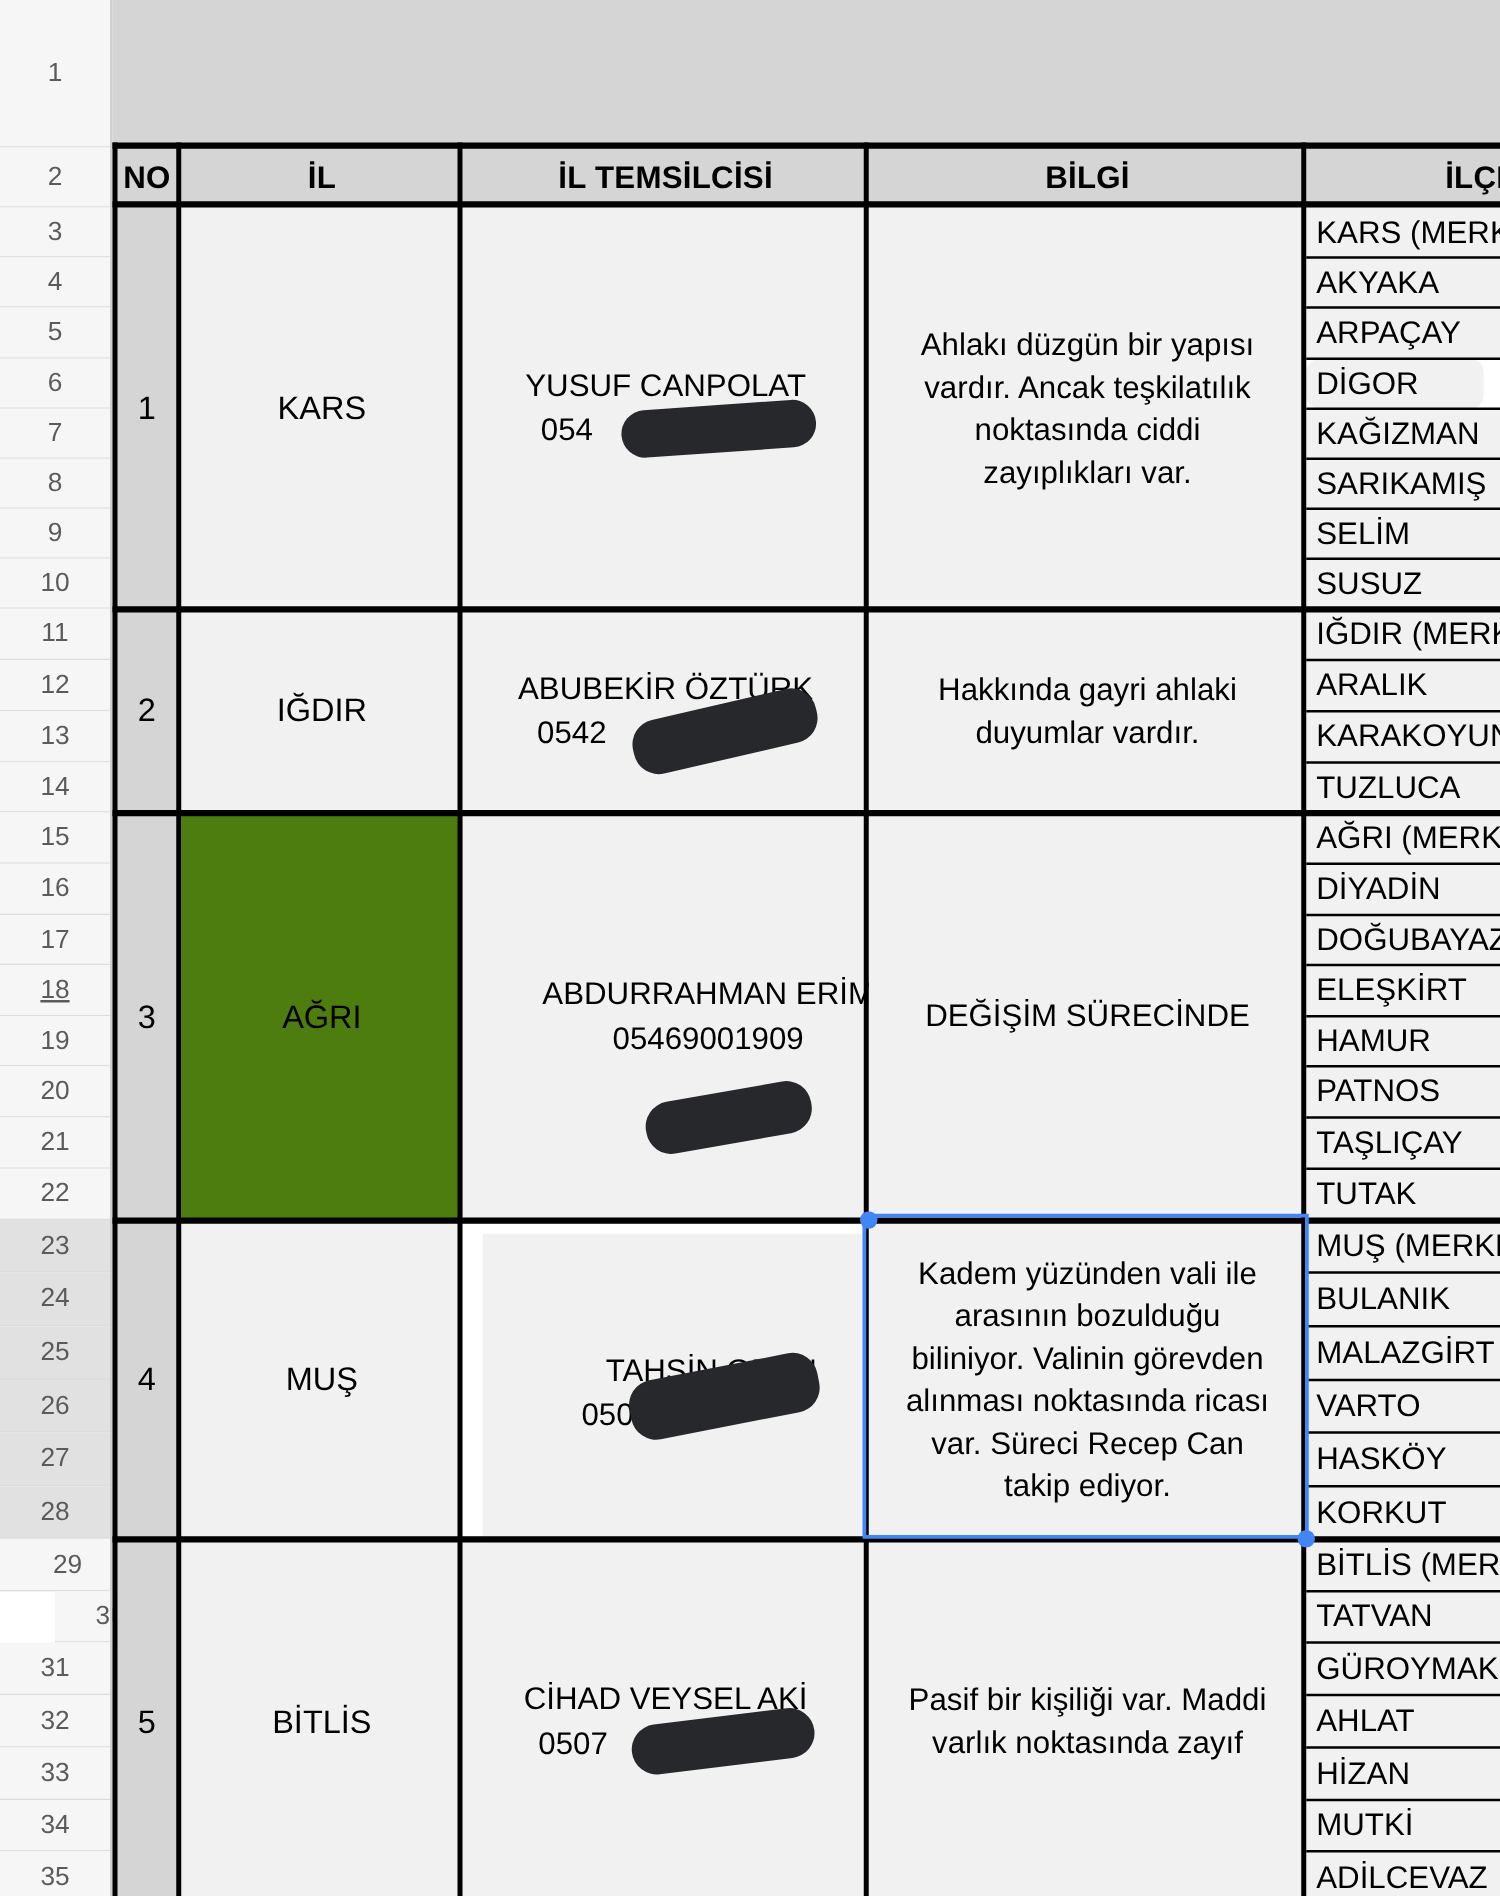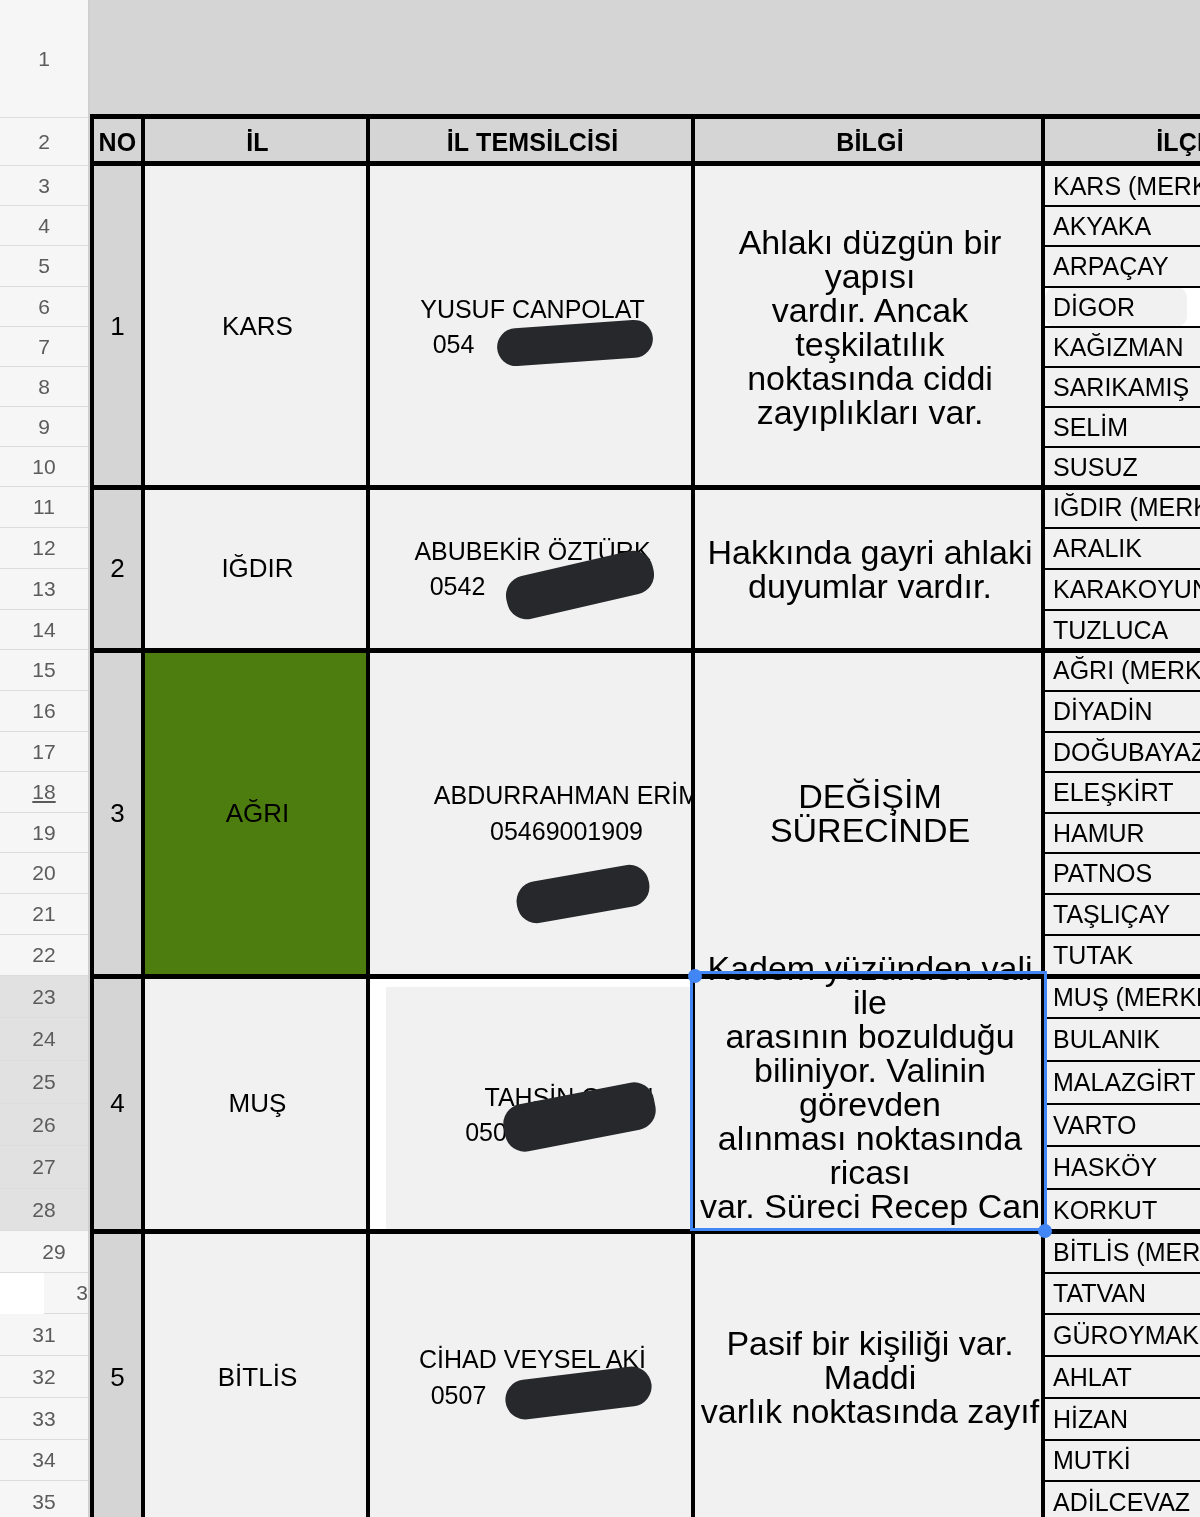--- a/index.html
+++ b/index.html
@@ -17,21 +17,21 @@
   .strip-cell{position:absolute;background:#f6f6f6;color:#5b5b5b;font-size:21px;
         display:flex;align-items:center;justify-content:center;
         border-bottom:1px solid #dcdcdc;box-sizing:border-box;}
   .strip-cell.hl{background:#e1e1e1;}
   .line{position:absolute;background:#000;}
   .gline{position:absolute;background:#cfcfcf;}
   .district{position:absolute;display:flex;align-items:center;padding-left:8px;
         font-size:25px;background:#f1f1f1;box-sizing:border-box;white-space:nowrap;}
   .bilgi-wrap{position:absolute;display:flex;align-items:center;justify-content:center;
         background:#f1f1f1;box-sizing:border-box;}
-  .bilgi-text{white-space:pre-line;font-size:34px;line-height:34px;text-align:center;}
+  .bilgi-text{white-space:pre-line;font-size:25px;line-height:34px;text-align:center;}
   .rep-wrap{position:absolute;display:flex;flex-direction:column;align-items:center;
         justify-content:center;background:#f1f1f1;box-sizing:border-box;}
   .rep-name{font-size:25px;line-height:36px;white-space:nowrap;}
   .phone-row{display:flex;align-items:center;justify-content:center;height:36px;font-size:25px;}
   .blob{position:absolute;background:#26282b;border-radius:20px;}
   .sel{position:absolute;border:3px solid #4285f4;box-sizing:border-box;}
   .handle{position:absolute;width:14px;height:14px;border-radius:50%;background:#4285f4;}
   #title-text{position:absolute;left:1013px;top:43px;font-weight:bold;font-size:27px;
         white-space:nowrap;}
 </style>

